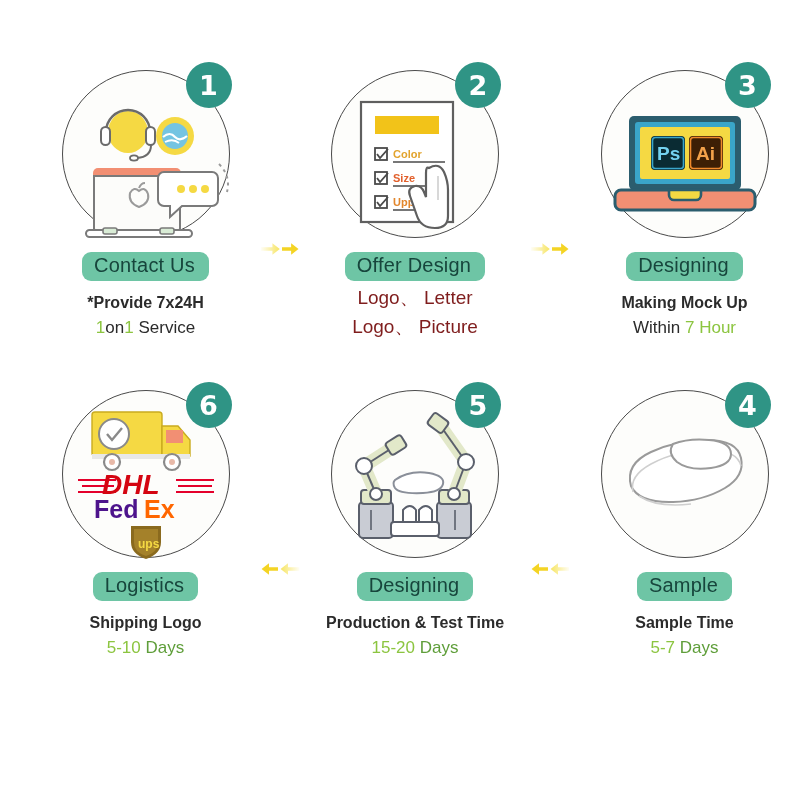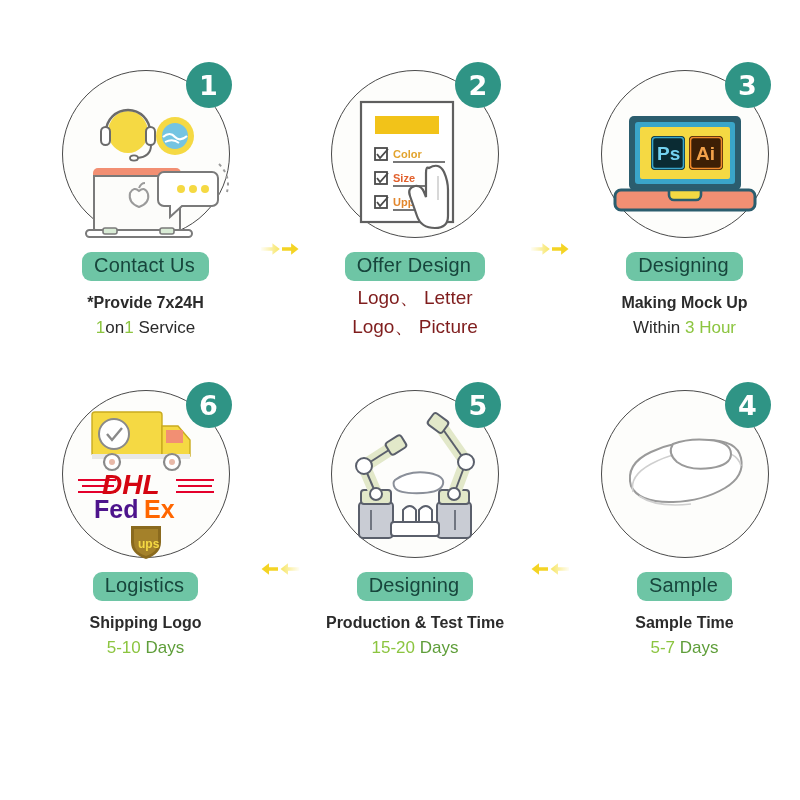--- a/index.html
+++ b/index.html
@@ -193,21 +193,21 @@
           <rect x="95.5" y="73.5" width="31" height="31" rx="3" fill="none" stroke="#f08a2c" stroke-width="1.6"></rect>
           <text x="101" y="96" font-family="Liberation Sans, sans-serif" font-size="19" font-weight="bold" fill="#f3a24a">Ai</text>
 
           <path d="M26 126 h128 a6 6 0 0 1 6 6 v8 a6 6 0 0 1 -6 6 h-128 a6 6 0 0 1 -6 -6 v-8 a6 6 0 0 1 6 -6 z" fill="#f28f73" stroke="#2b5d6e" stroke-width="3"></path>
           <path d="M74 126 h32 v5 a5 5 0 0 1 -5 5 h-22 a5 5 0 0 1 -5 -5 z" fill="#f5d943" stroke="#2b5d6e" stroke-width="2.6"></path>
         </svg>
       </div>
       <div class="caption">
         <span class="pill">Designing</span>
         <div class="sub">Making Mock Up</div>
-        <div class="sub2"><span class="dk">Within </span><span class="gn">3 Hour</span></div>
+        <div class="sub2"><span class="dk">Within </span><span class="gn">7 Hour</span></div>
       </div>
     </div>
   </div>
 
   <div class="row row-bottom">
 
     <div class="step" style="margin-left:30px;">
       <div class="circle-wrap">
         <div class="circle"></div>
         <div class="num">6</div>

